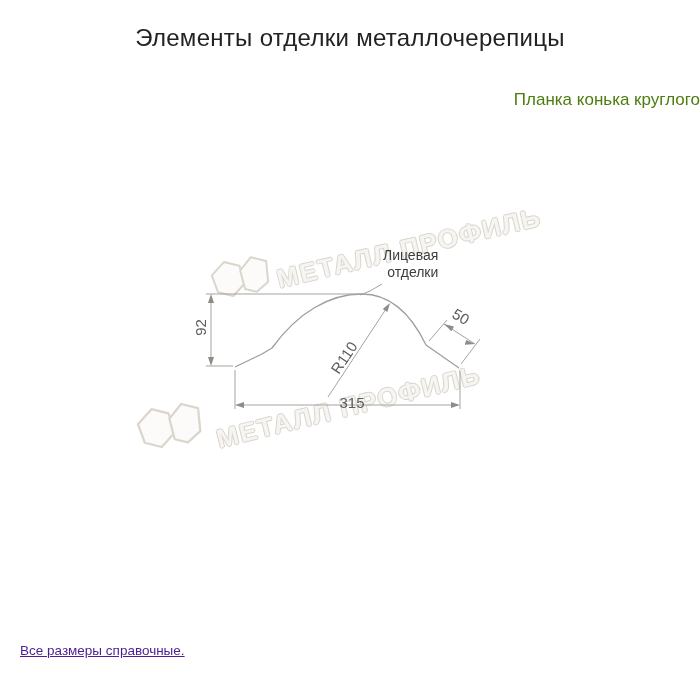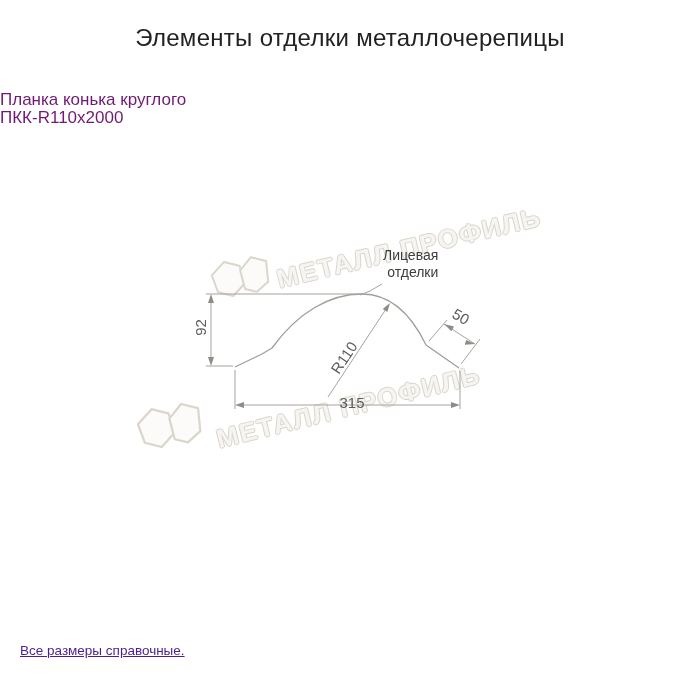--- a/index.html
+++ b/index.html
@@ -5,22 +5,22 @@
   html,body{margin:0;padding:0;background:#ffffff;}
   .page{
     position:relative;width:700px;height:700px;background:#ffffff;overflow:hidden;
     font-family:"Liberation Sans",sans-serif;color:#1e1e1e;
   }
   .title{
     position:absolute;top:24px;left:0;width:700px;text-align:center;
     font-size:24px;font-weight:400;letter-spacing:.3px;color:#222;
   }
   .subtitle{
-    position:absolute;top:91px;left:0;width:700px;text-align:left;
-    font-size:17px;line-height:18px;color:#701a75;
+    position:absolute;top:91px;left:0;width:700px;text-align:right;
+    font-size:17px;line-height:18px;color:#4d7c0f;
   }
   
   .wm-text{
     position:absolute;height:32px;line-height:32px;white-space:nowrap;
     font-size:26px;font-weight:bold;letter-spacing:1.5px;
     color:#f6f5f2;
     text-shadow:1px 0 #d9d5cc,-1px 0 #d9d5cc,0 1px #d9d5cc,0 -1px #d9d5cc;
     transform-origin:0 100%;
   }
   .wm-text.row1{left:281px;top:263px;transform:rotate(-13.5deg);}
@@ -66,21 +66,20 @@
     <g fill="#fcfbf9" stroke="#dad6cd" stroke-width="2.5" stroke-linejoin="round">
       <polygon points="10,46 6,24 24,10 42,18 46,40 28,54"></polygon>
       <polygon points="44,48 42,24 58,10 76,18 74,44 58,54"></polygon>
     </g>
   </svg>
   <div class="wm-text row2">МЕТАЛЛ ПРОФИЛЬ</div>
 
   <div class="title">Элементы отделки металлочерепицы</div>
   <div class="subtitle">
     <div>Планка конька круглого</div>
-    <div>ПКК-R110х2000</div>
   </div>
 
   <svg class="drawing" width="700" height="700" viewBox="0 0 700 700">
 
     <path d="M 235 367 L 262 354 L 272 348 C 298 312 330 294 362 294 C 392 294 412 316 426 345 L 459 368" fill="none" stroke="#a19e99" stroke-width="1.3" stroke-linejoin="round"></path>
 
     <g stroke="#a6a39e" stroke-width="1" fill="none">
       <line x1="206" y1="294" x2="362" y2="294"></line>
       <line x1="206" y1="366" x2="233" y2="366"></line>
       <line x1="211" y1="297" x2="211" y2="363"></line>

